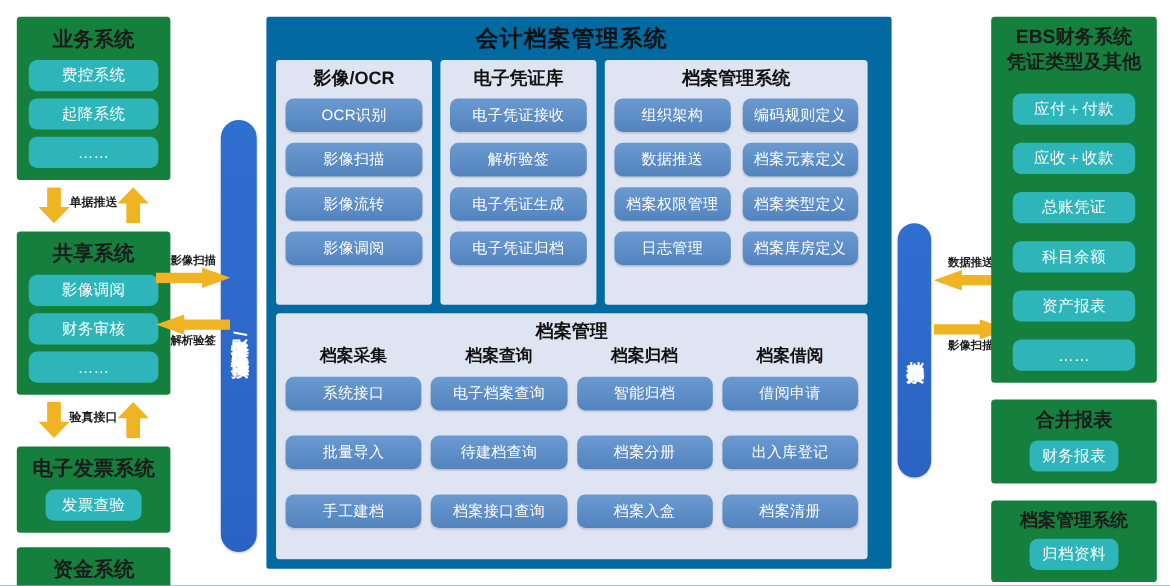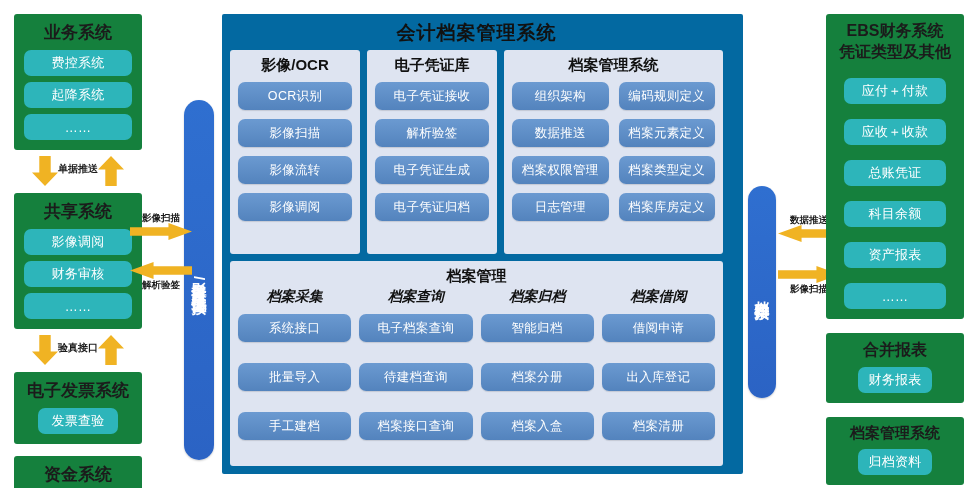--- a/index.html
+++ b/index.html
@@ -146,21 +146,21 @@
   .col-btns { display: flex; flex-direction: column; gap: 9px; }
   #p-sysbase .two-cols { display: flex; gap: 10px; }
   #p-sysbase .two-cols > div { flex: 1; }
 
   #bottom-panel { margin-top: 7px; height: 205px; }
   #bottom-panel .panel-title { margin-bottom: 2px; }
   #arch-cols { display: flex; gap: 8px; }
   #arch-cols > div { flex: 1; }
   .sub-title {
     font-size: 14px; font-weight: bold; color: #111;
-    text-align: center; margin-bottom: 8px; white-space: nowrap; font-style: italic;
+    text-align: center; margin-bottom: 8px; white-space: nowrap;
   }
   .sub-btns { display: flex; flex-direction: column; gap: 21px; }
 
   
   #right-col {
     position: absolute; left: 826px; top: 14px;
     width: 138px;
   }
   #right-col .group-title { font-size: 16px; white-space: nowrap; }
   #ebs-box .group-title.l2 { margin-bottom: 7px; }

